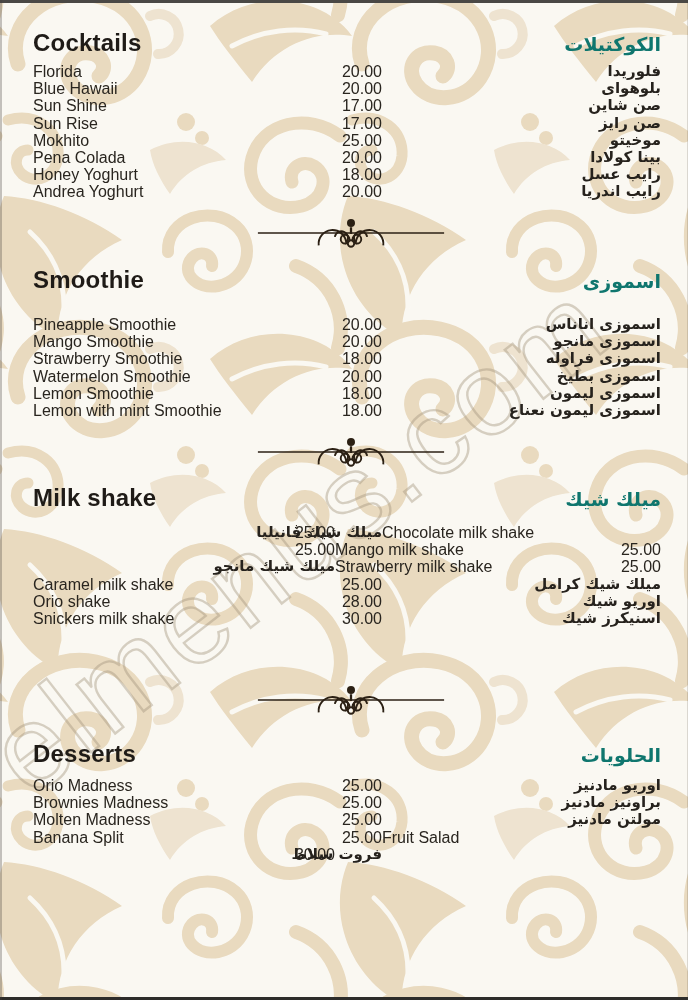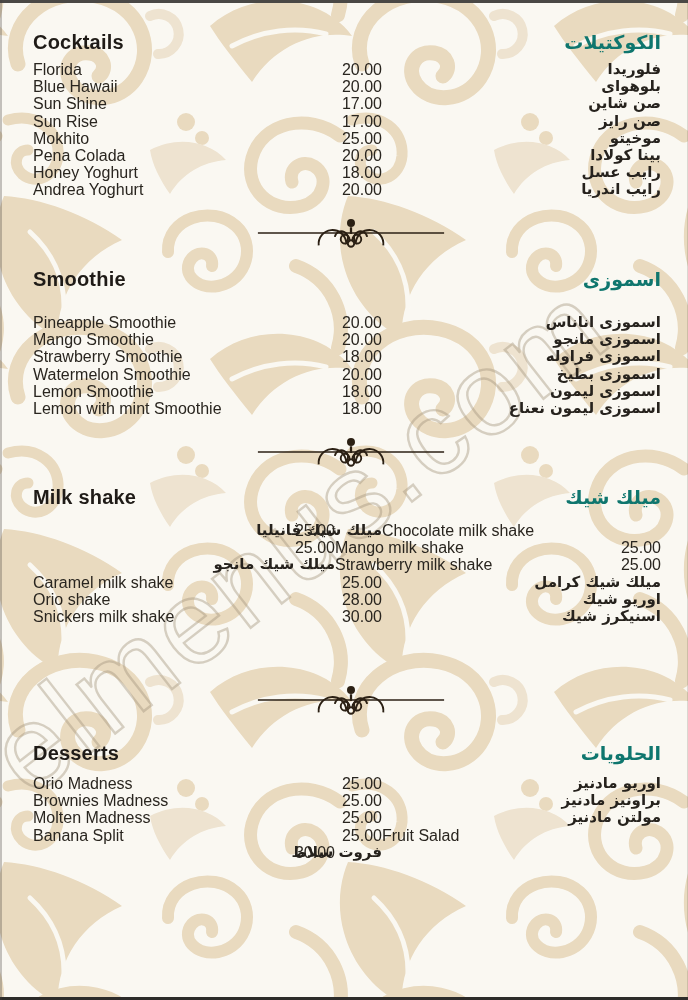--- a/index.html
+++ b/index.html
@@ -16,21 +16,21 @@
   .edge-left{position:absolute;top:0;bottom:0;left:0;width:2px;background:rgba(70,64,58,.30);z-index:5;}
   .edge-right{position:absolute;top:0;bottom:0;right:0;width:1px;background:rgba(70,64,58,.18);z-index:5;}
 
   .content{position:absolute;left:0;top:0;width:688px;height:1000px;z-index:3;}
 
   .section{position:absolute;left:0;width:688px;}
   .sec-head{
     display:flex;justify-content:space-between;align-items:baseline;
     padding:0 27px 0 33px;line-height:25px;
   }
-  .title-en{font-size:20px;font-weight:bold;color:#1f1b17;letter-spacing:.2px;}
+  .title-en{font-size:24px;font-weight:bold;color:#1f1b17;letter-spacing:.2px;}
   .title-ar{font-family:"DejaVu Sans",sans-serif;font-size:19px;font-weight:bold;direction:rtl;color:#0f766e;}
 
   .items{
     display:grid;
     grid-template-columns:302px 47px 1fr;
     grid-auto-rows:17.2px;
     padding:0 27px 0 33px;
     font-size:16px;line-height:17.2px;
   }
   .cell-en{text-align:left;white-space:nowrap;color:#29251f;}

